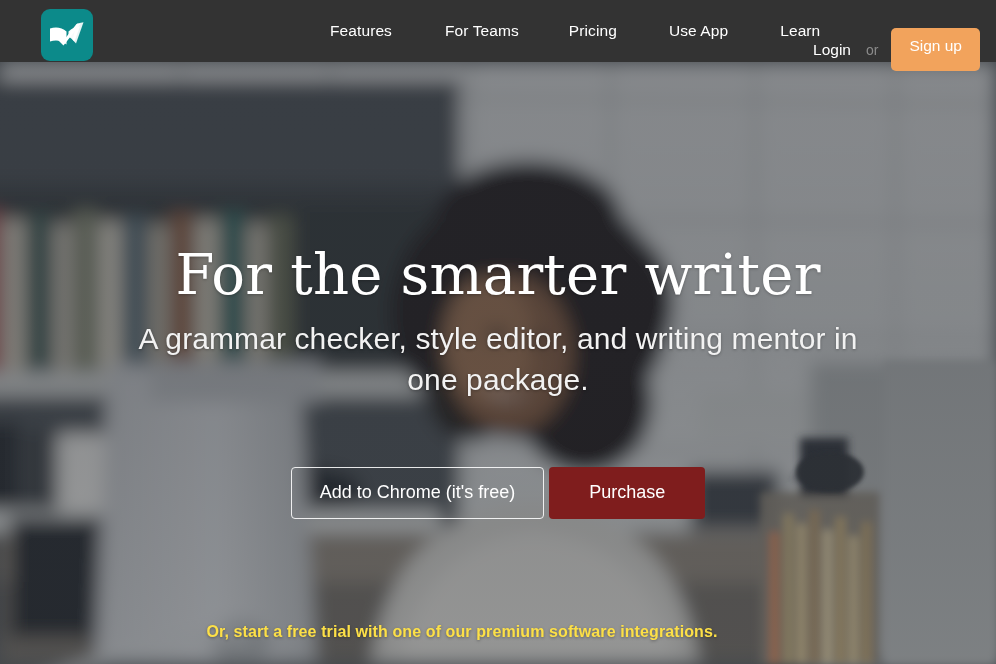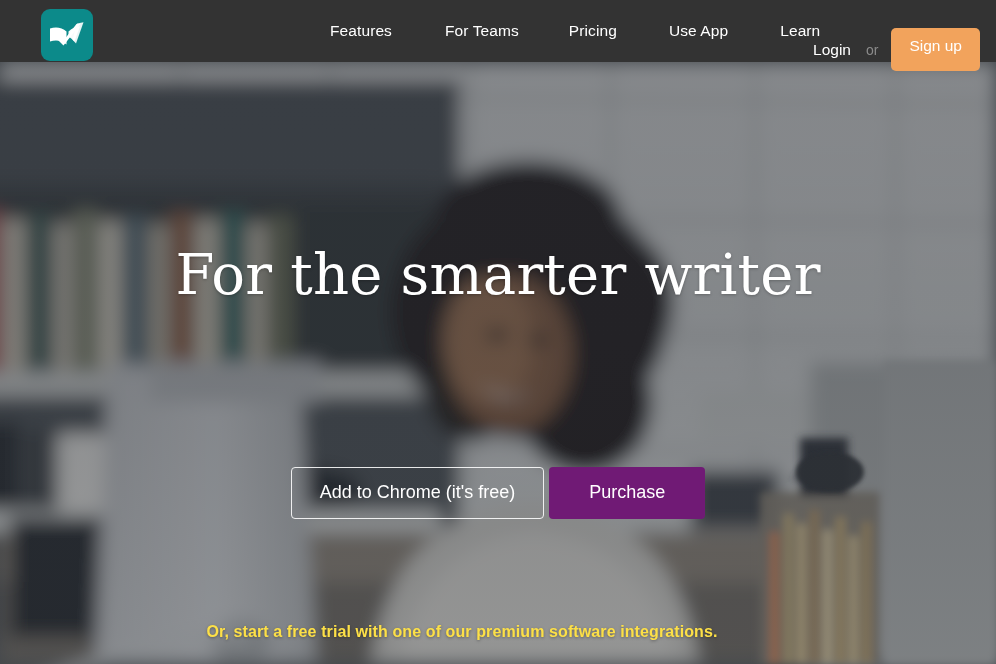--- a/index.html
+++ b/index.html
@@ -128,21 +128,21 @@
     border:1px solid rgba(255,255,255,0.88);
     border-radius:4px;
     color:#ffffff;
     font-size:18px;
     font-family:"Liberation Sans", sans-serif;
     padding:14px 28px 15px 28px;
     cursor:pointer;
     white-space:nowrap;
   }
   #purchase-btn {
-    background:#701a75;
+    background:#7f1d1d;
     border:none;
     border-radius:4px;
     color:#ffffff;
     font-size:18px;
     font-family:"Liberation Sans", sans-serif;
     padding:15px 40px 16px 40px;
     cursor:pointer;
     white-space:nowrap;
   }
 
@@ -318,20 +318,21 @@
       <ellipse cx="830" cy="410" rx="34" ry="20" fill="#2e3236"></ellipse>
     </g>
   </svg>
 
   <div id="hero-tint"></div>
 
   <div id="hero-content">
 
     <h1 id="hero-title">For the smarter writer</h1>
 
+    <p id="hero-sub">A grammar checker, style editor, and writing mentor in one package.</p>
 
     <div id="cta-row">
       <button id="chrome-btn">Add to Chrome (it's free)</button>
       <button id="purchase-btn">Purchase</button>
     </div>
 
     <a id="trial-link">Or, start a free trial with one of our premium software integrations.</a>
 
   </div>
 </div>

